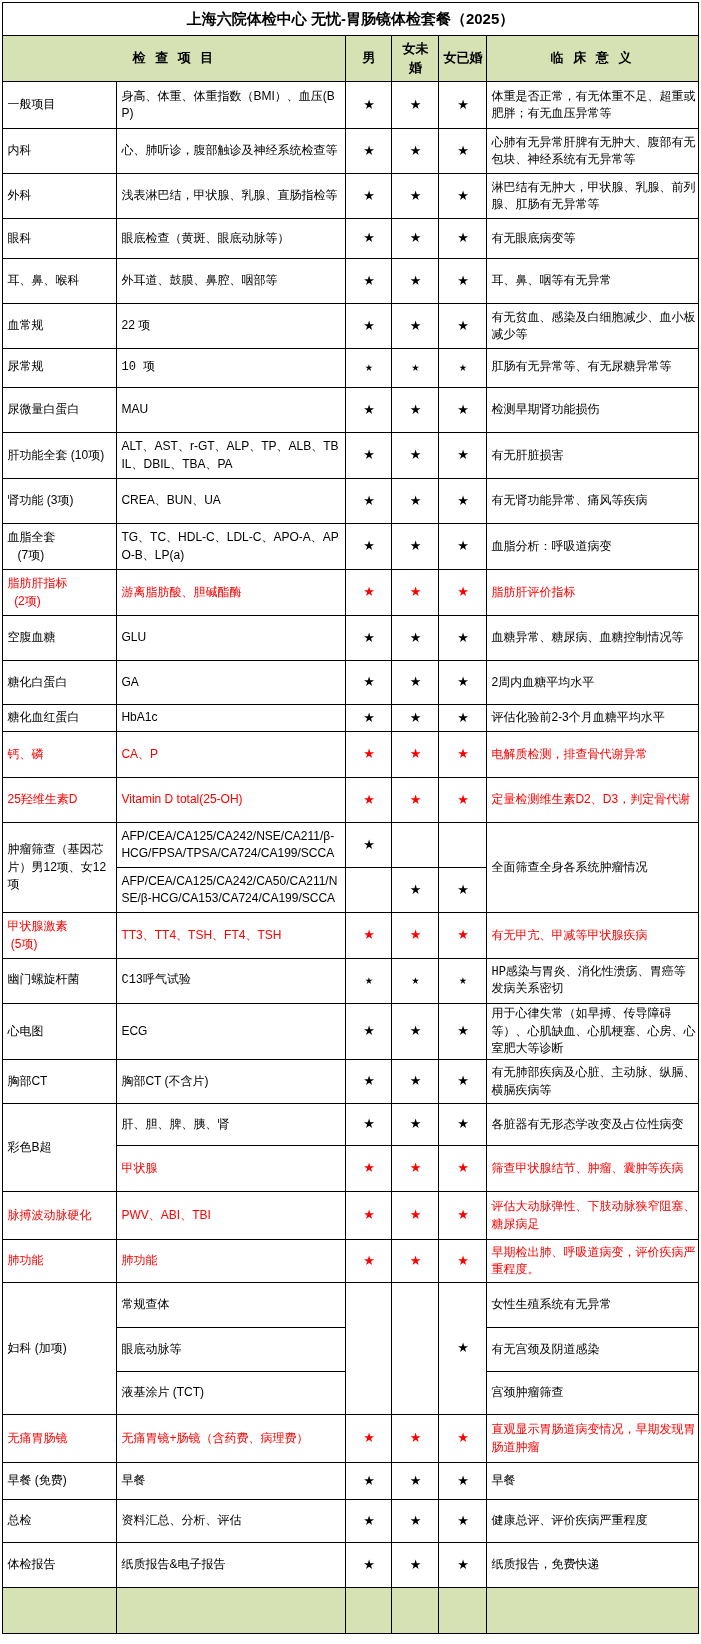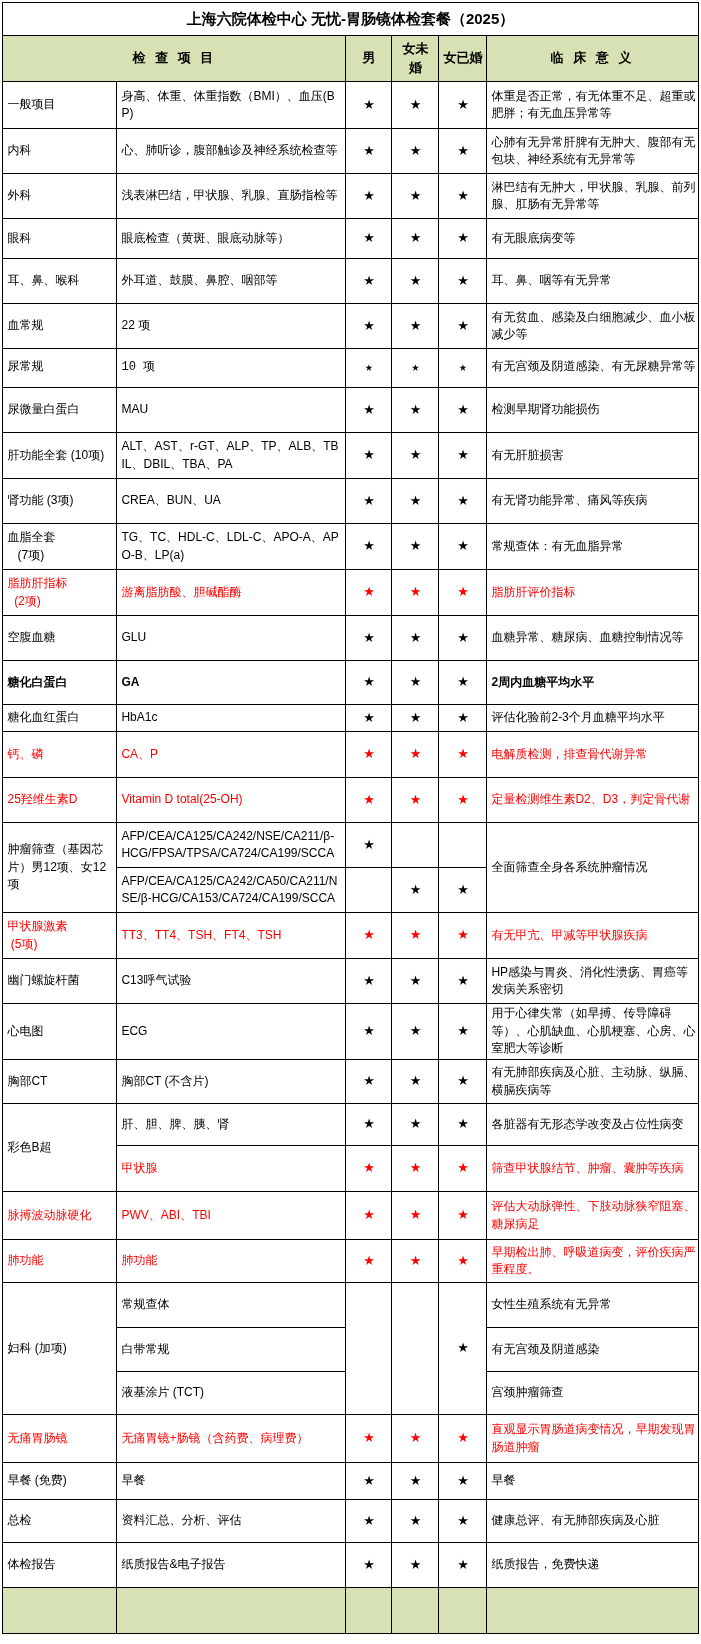--- a/index.html
+++ b/index.html
@@ -115,21 +115,21 @@
         <td class="star">★</td>
         <td class="star">★</td>
         <td class="meaning">有无贫血、感染及白细胞减少、血小板减少等</td>
       </tr>
       <tr style="height: 39px; font-family: Liberation Mono, monospace;">
         <td class="category">尿常规</td>
         <td class="item">10 项</td>
         <td class="star">★</td>
         <td class="star">★</td>
         <td class="star">★</td>
-        <td class="meaning">有无宫颈及阴道感染、有无尿糖异常等</td>
+        <td class="meaning">肛肠有无异常等、有无尿糖异常等</td>
       </tr>
       <tr style="height: 45px;">
         <td class="category">尿微量白蛋白</td>
         <td class="item">MAU</td>
         <td class="star">★</td>
         <td class="star">★</td>
         <td class="star">★</td>
         <td class="meaning">检测早期肾功能损伤</td>
       </tr>
       <tr style="height: 46px;">
@@ -148,40 +148,40 @@
         <td class="star">★</td>
         <td class="meaning">有无肾功能异常、痛风等疾病</td>
       </tr>
       <tr style="height: 46px;">
         <td class="category">血脂全套
    (7项)</td>
         <td class="item">TG、TC、HDL-C、LDL-C、APO-A、APO-B、LP(a)</td>
         <td class="star">★</td>
         <td class="star">★</td>
         <td class="star">★</td>
-        <td class="meaning">常规查体：有无血脂异常</td>
+        <td class="meaning">血脂分析：呼吸道病变</td>
       </tr>
       <tr style="height: 46px;">
         <td class="category red">脂肪肝指标
   (2项)</td>
         <td class="item red">游离脂肪酸、胆碱酯酶</td>
         <td class="star red">★</td>
         <td class="star red">★</td>
         <td class="star red">★</td>
         <td class="meaning red">脂肪肝评价指标</td>
       </tr>
       <tr style="height: 45px;">
         <td class="category">空腹血糖</td>
         <td class="item">GLU</td>
         <td class="star">★</td>
         <td class="star">★</td>
         <td class="star">★</td>
         <td class="meaning">血糖异常、糖尿病、血糖控制情况等</td>
       </tr>
-      <tr style="height: 44px; font-weight: bold;">
+      <tr style="height: 44px;">
         <td class="category">糖化白蛋白</td>
         <td class="item">GA</td>
         <td class="star">★</td>
         <td class="star">★</td>
         <td class="star">★</td>
         <td class="meaning">2周内血糖平均水平</td>
       </tr>
       <tr style="height: 27px;">
         <td class="category">糖化血红蛋白</td>
         <td class="item">HbA1c</td>
@@ -222,21 +222,21 @@
       </tr>
       <tr style="height: 46px;">
         <td class="category red">甲状腺激素
  (5项)</td>
         <td class="item red">TT3、TT4、TSH、FT4、TSH</td>
         <td class="star red">★</td>
         <td class="star red">★</td>
         <td class="star red">★</td>
         <td class="meaning red">有无甲亢、甲减等甲状腺疾病</td>
       </tr>
-      <tr style="height: 45px;">
+      <tr style="height: 45px; font-family: Liberation Mono, monospace;">
         <td class="category">幽门螺旋杆菌</td>
         <td class="item">C13呼气试验</td>
         <td class="star">★</td>
         <td class="star">★</td>
         <td class="star">★</td>
         <td class="meaning">HP感染与胃炎、消化性溃疡、胃癌等发病关系密切</td>
       </tr>
       <tr style="height: 56px;">
         <td class="category">心电图</td>
         <td class="item">ECG</td>
@@ -286,21 +286,21 @@
       </tr>
       <tr style="height: 45px;">
         <td class="category" rowspan="3">妇科 (加项)</td>
         <td class="item">常规查体</td>
         <td class="star" rowspan="3"></td>
         <td class="star" rowspan="3"></td>
         <td class="star" rowspan="3">★</td>
         <td class="meaning">女性生殖系统有无异常</td>
       </tr>
       <tr style="height: 44px;">
-        <td class="item">白带常规</td>
+        <td class="item">眼底动脉等</td>
         <td class="meaning">有无宫颈及阴道感染</td>
       </tr>
       <tr style="height: 43px;">
         <td class="item">液基涂片 (TCT)</td>
         <td class="meaning">宫颈肿瘤筛查</td>
       </tr>
       <tr style="height: 48px;">
         <td class="category red">无痛胃肠镜</td>
         <td class="item red">无痛胃镜+肠镜（含药费、病理费）</td>
         <td class="star red">★</td>
@@ -315,21 +315,21 @@
         <td class="star">★</td>
         <td class="star">★</td>
         <td class="meaning">早餐</td>
       </tr>
       <tr style="height: 43px;">
         <td class="category">总检</td>
         <td class="item">资料汇总、分析、评估</td>
         <td class="star">★</td>
         <td class="star">★</td>
         <td class="star">★</td>
-        <td class="meaning">健康总评、有无肺部疾病及心脏</td>
+        <td class="meaning">健康总评、评价疾病严重程度</td>
       </tr>
       <tr style="height: 45px;">
         <td class="category">体检报告</td>
         <td class="item">纸质报告&amp;电子报告</td>
         <td class="star">★</td>
         <td class="star">★</td>
         <td class="star">★</td>
         <td class="meaning">纸质报告，免费快递</td>
       </tr>
       <tr style="height: 46px;">

